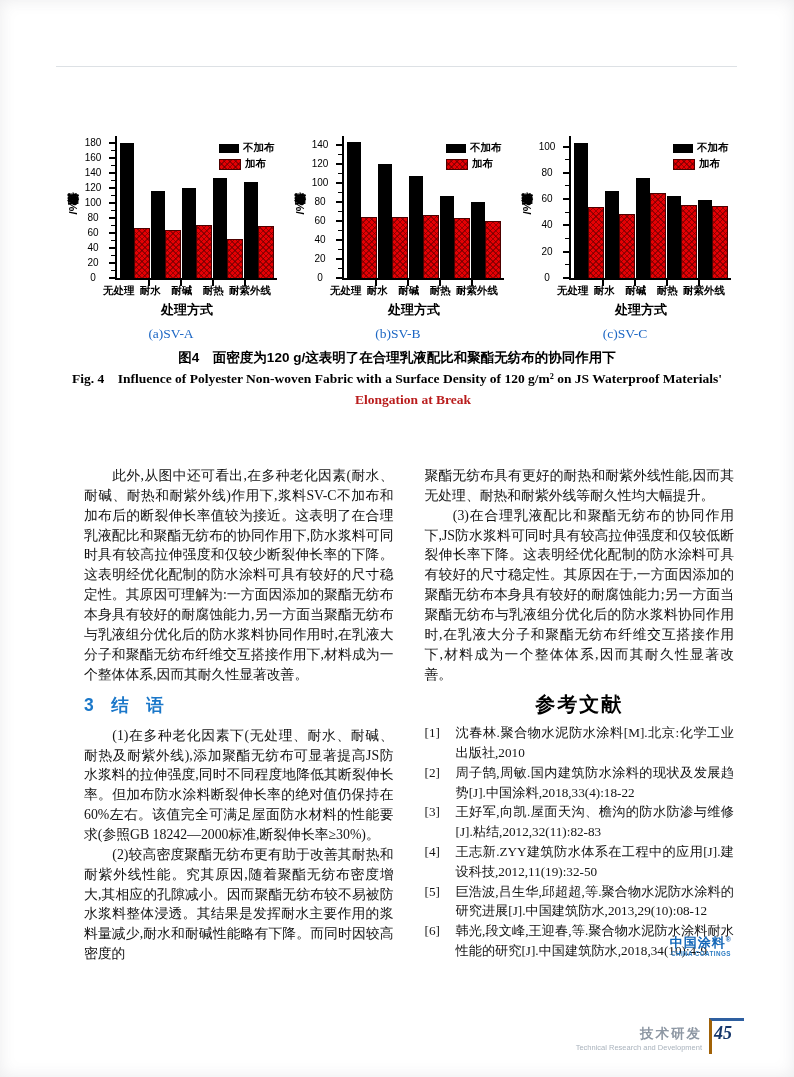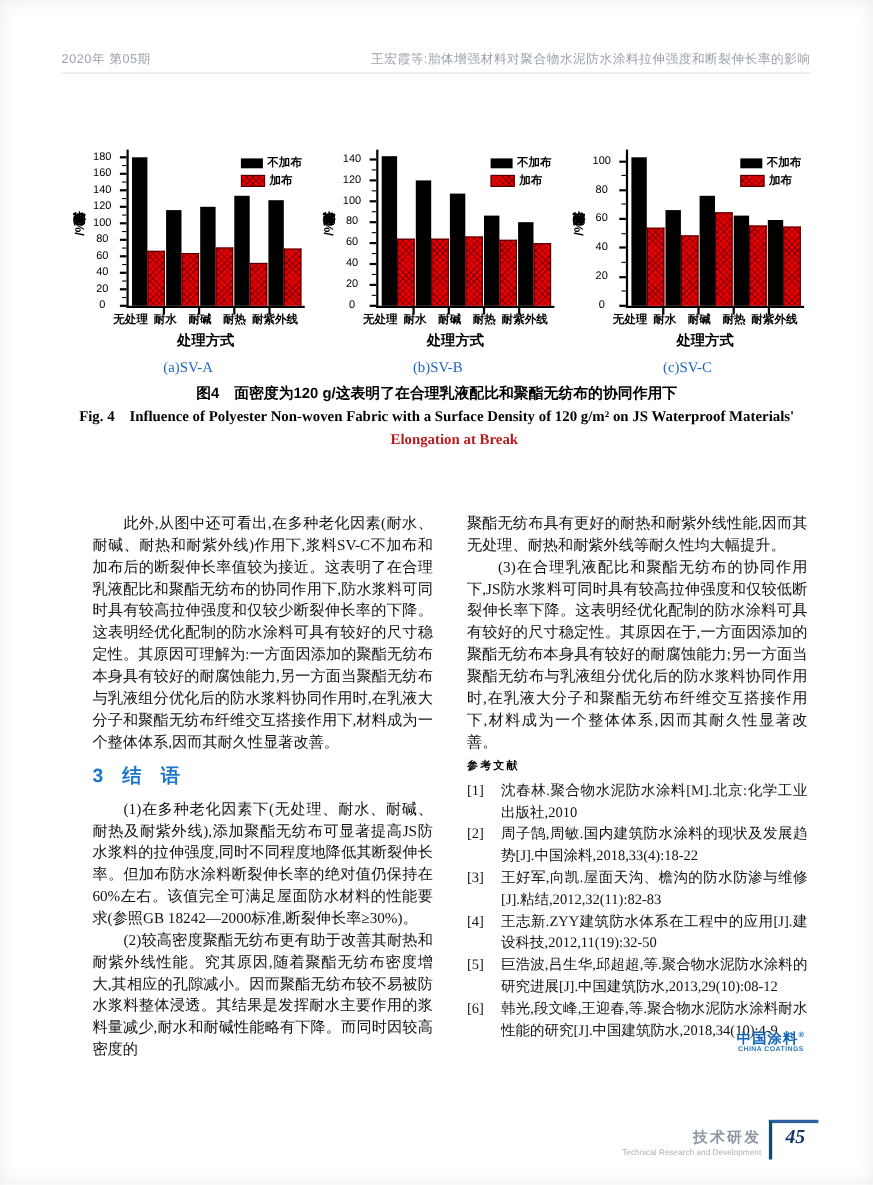--- a/index.html
+++ b/index.html
@@ -62,52 +62,48 @@
   .caption-en2{position:absolute;top:392px;left:0;width:100%;text-align:center;
         font-weight:bold;font-size:13.5px;color:#b91c1c;margin-left:16px;}
 
   
   .columns{position:absolute;top:466px;left:84px;width:650px;display:flex;gap:31px;}
   .col{width:312px;font-size:13.8px;line-height:1.44;text-align:justify;color:#131313;}
   .col p{margin:0;text-indent:2.05em;}
   .col p.noindent{text-indent:0;}
   .section-heading{color:#1a77c9;font-family:"Liberation Sans",sans-serif;
         font-weight:bold;font-size:17.5px;margin:9px 0 7px;}
-  .ref-heading{font-family:"Liberation Sans",sans-serif;
-        font-weight:bold;font-size:10px;margin:6px 0 4px;letter-spacing:2px;color:#000;}
+  .ref-heading{text-align:center;font-family:"Liberation Sans",sans-serif;
+        font-weight:bold;font-size:20px;margin:6px 0 4px;letter-spacing:2px;color:#000;}
   .ref-list{font-size:13.2px;line-height:1.5;}
   .ref-item{display:flex;}
   .ref-no{width:31px;flex:none;}
   .ref-text{flex:1;text-align:justify;}
   .col-right{position:relative;}
   .journal-logo{position:absolute;right:2px;bottom:6px;text-align:center;
         font-family:"Liberation Sans",sans-serif;color:#1467b8;line-height:1.1;}
   .logo-cn{font-size:13px;font-weight:bold;letter-spacing:1px;white-space:nowrap;}
   .logo-mark{font-size:7px;vertical-align:super;}
   .logo-en{font-size:6.3px;font-weight:bold;color:#2c7cc3;letter-spacing:.4px;}
 
   
   .footer{position:absolute;top:1018px;right:50px;display:flex;align-items:flex-start;}
   .footer-text{text-align:right;padding-top:7px;}
   .footer-cn{font-family:"Liberation Sans",sans-serif;font-weight:bold;font-size:13.5px;
         color:#8d97a3;letter-spacing:2px;}
   .footer-en{font-family:"Liberation Sans",sans-serif;font-size:7.5px;color:#aab3bd;}
-  .page-box{margin-left:7px;border-top:3px solid #2e5fa0;border-left:3px solid #0c4a6e;
-        padding:2px 12px 10px 12px;}
+  .page-box{margin-left:7px;border-top:3px solid #2e5fa0;border-left:3px solid #a16207;
+        padding:2px 12px 10px 2px;}
   .page-num{font-style:italic;font-weight:bold;font-size:18px;color:#15366b;}
 </style>
 </head>
 <body>
 
 <div class="page">
 
-  <div class="header">
-    <span>2020年  第05期</span>
-    <span>王宏霞等:胎体增强材料对聚合物水泥防水涂料拉伸强度和断裂伸长率的影响</span>
-  </div>
   <div class="header-rule"></div>
 
   <div class="charts-row">
     <div class="chart">
         <div class="chart-main">
           <div class="ylabel">断裂伸长率/%</div>
           <div class="plot-region">
             <div class="plot">
               <div class="ymark" style="bottom: -1px;"></div>
               <div class="yticklabel" style="bottom: -6px;">0</div>

